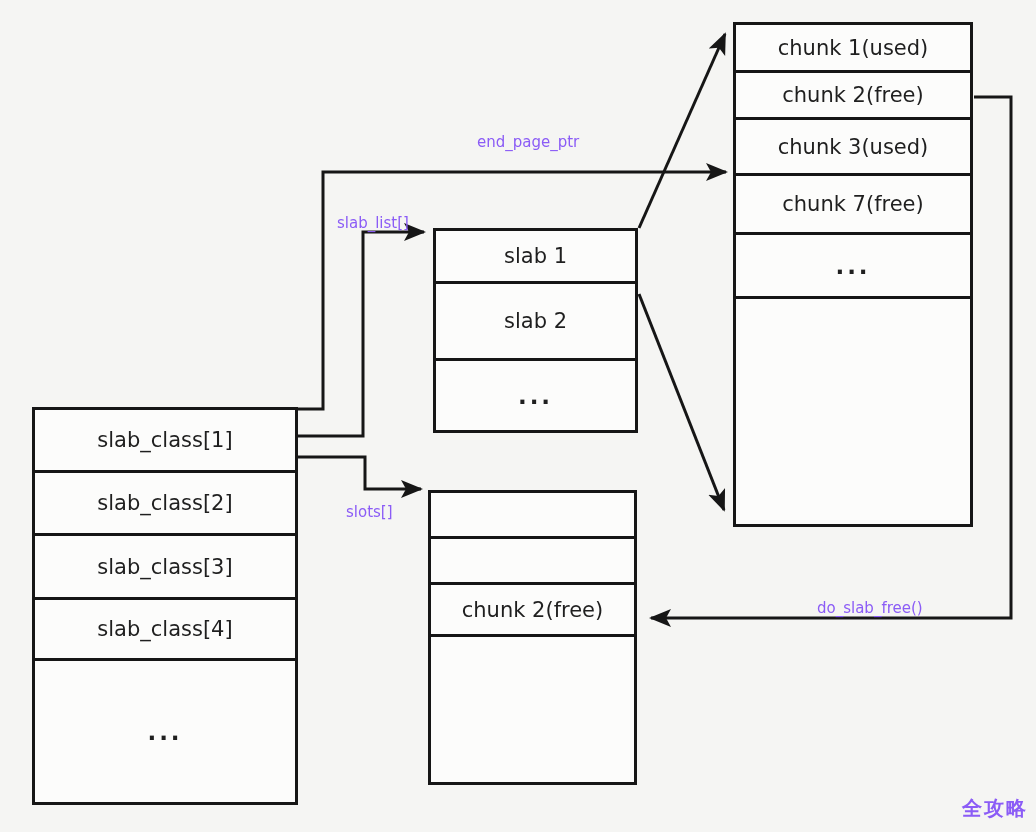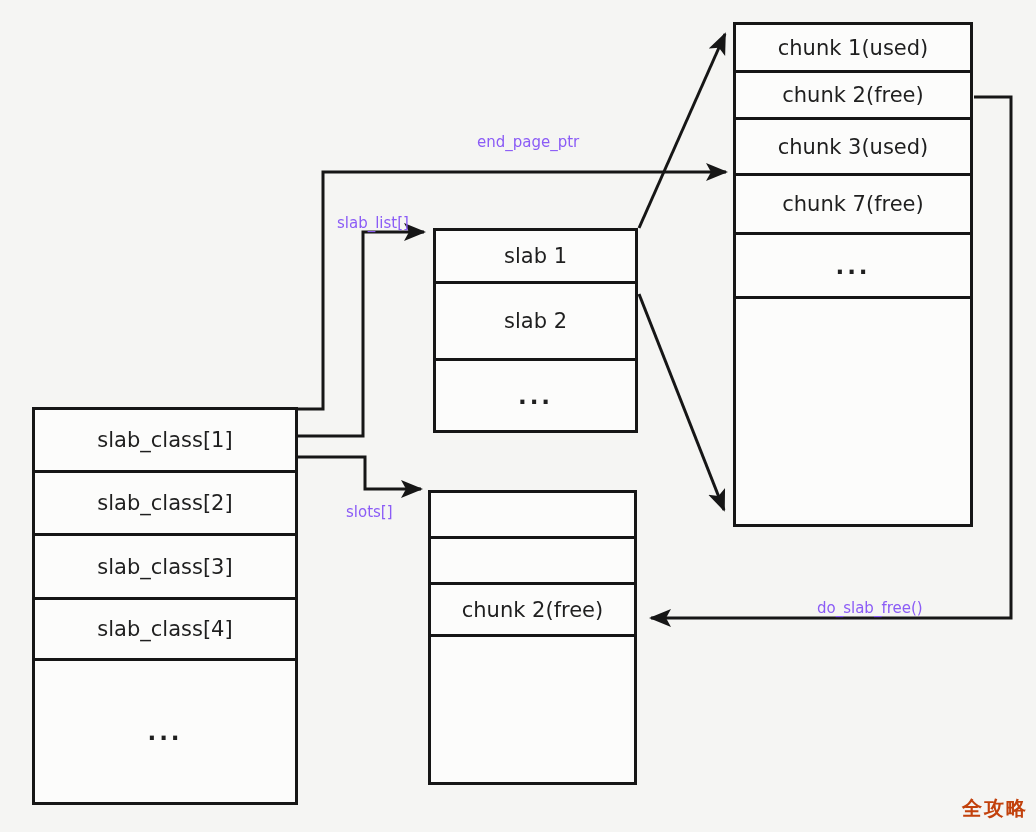--- a/index.html
+++ b/index.html
@@ -33,21 +33,21 @@
   .lbl{
     position:absolute;
     font-size:15px;color:#8b5cf6;
     white-space:nowrap;
   }
   .watermark{
     position:absolute;
     left:962px;top:795px;
     font-size:20px;font-weight:bold;
     letter-spacing:2px;
-    color:#c2410c;
+    color:#8b5cf6;
   }
 </style>
 </head>
 <body>
 
 <div class="stage">
 
   <svg class="wires" viewBox="0 0 1036 832" xmlns="http://www.w3.org/2000/svg">
     <defs>
       <marker id="ah" markerUnits="userSpaceOnUse" markerWidth="26" markerHeight="20" refX="20" refY="9" orient="auto">

